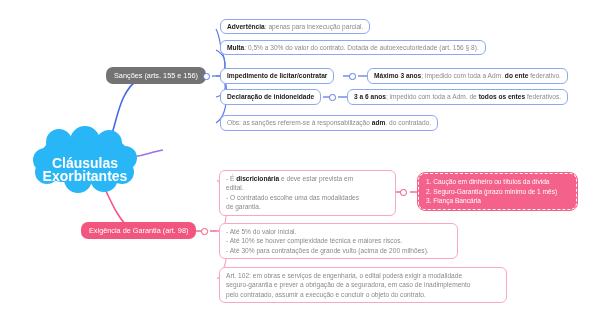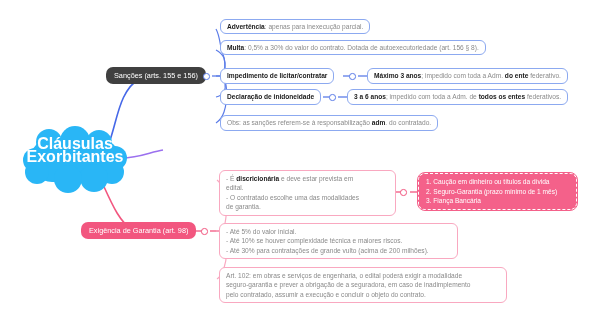--- a/index.html
+++ b/index.html
@@ -9,43 +9,43 @@
     font-family:"Liberation Sans","DejaVu Sans",sans-serif;
     overflow:hidden;
   }
   #canvas{position:relative;width:600px;height:316px;}
   #wires{position:absolute;left:0;top:0;width:600px;height:316px;}
 
   .node{position:absolute;box-sizing:border-box;}
 
   
   .cloud{
-    left:30px;top:138px;width:90px;height:44px;
+    left:40px;top:138px;width:90px;height:44px;
     background:#29b6f6;
     color:#ffffff;
-    font-weight:bold;font-size:16px;line-height:12.5px;
-    display:flex;align-items:flex-start;justify-content:center;
+    font-weight:bold;font-size:14px;line-height:12.5px;
+    display:flex;align-items:flex-end;justify-content:center;
     text-align:center;
     border-radius:26px;
     z-index:5;
   }
   .cloud .bump{position:absolute;background:#29b6f6;border-radius:50%;}
   .cloud .txt{position:relative;z-index:2;}
 
   
   .pill{
     border-radius:7px;
     color:#ffffff;
     font-size:7.3px;
     display:flex;align-items:center;justify-content:center;
     padding:0 8px;
     white-space:nowrap;
     z-index:4;
   }
-  .pill-blue{background:#404040;}
+  .pill-blue{background:#737373;}
   .pill-purple{background:#9b70ef;}
   .pill-pink{background:#f2567f;padding-left:8px;}
 
   
   .leaf{
     background:#ffffff;
     border:1px solid #8ca9f0;
     border-radius:6px;
     font-size:6.6px;
     line-height:9.4px;

